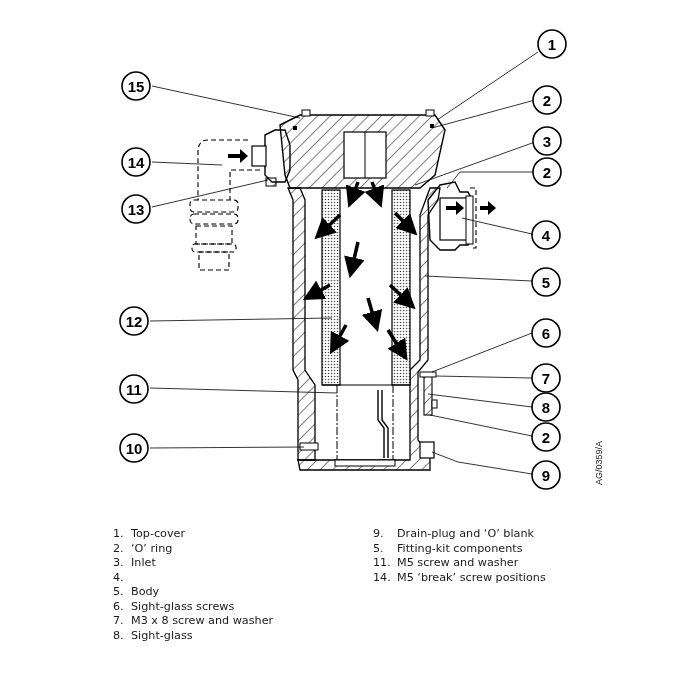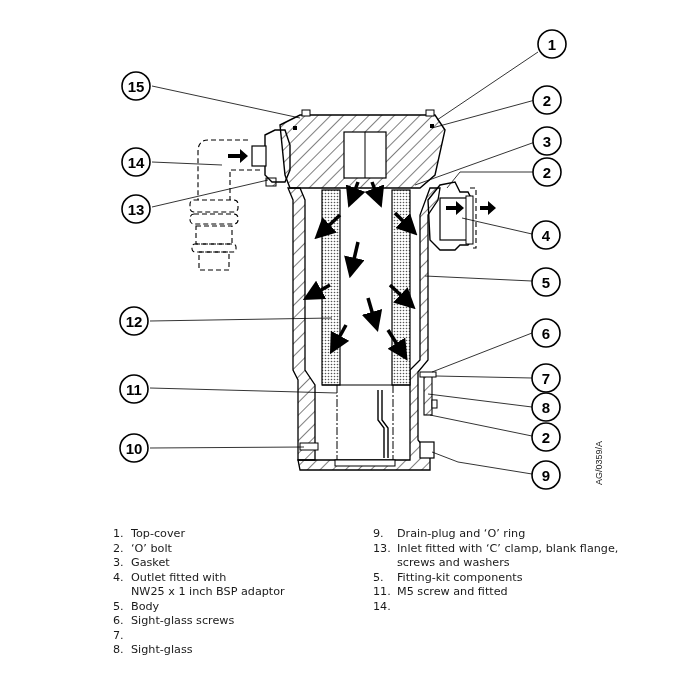--- a/index.html
+++ b/index.html
@@ -210,62 +210,57 @@
   <text class="ref-code" transform="translate(602,485) rotate(-90)">AG/0359/A</text>
 </svg>
 
 <div class="legend legend-left">
   <div class="legend-item">
       <span class="num">1.</span>
       <span class="txt">Top-cover</span>
     </div>
   <div class="legend-item">
       <span class="num">2.</span>
-      <span class="txt">‘O’ bolt</span>
+      <span class="txt">‘O’ ring</span>
     </div>
   <div class="legend-item">
       <span class="num">3.</span>
-      <span class="txt">Gasket</span>
+      <span class="txt">Inlet</span>
     </div>
   <div class="legend-item">
       <span class="num">4.</span>
-      <span class="txt">Outlet fitted with
-NW25 x 1 inch BSP adaptor</span>
     </div>
   <div class="legend-item">
       <span class="num">5.</span>
       <span class="txt">Body</span>
     </div>
   <div class="legend-item">
       <span class="num">6.</span>
       <span class="txt">Sight-glass screws</span>
     </div>
   <div class="legend-item">
       <span class="num">7.</span>
+      <span class="txt">M3 x 8 screw and washer</span>
     </div>
   <div class="legend-item">
       <span class="num">8.</span>
       <span class="txt">Sight-glass</span>
     </div>
 </div>
 
 <div class="legend legend-right">
   <div class="legend-item">
       <span class="num">9.</span>
-      <span class="txt">Drain-plug and ‘O’ ring</span>
-    </div>
-  <div class="legend-item">
-      <span class="num">13.</span>
-      <span class="txt">Inlet fitted with ‘C’ clamp, blank flange,
-screws and washers</span>
+      <span class="txt">Drain-plug and ‘O’ blank</span>
     </div>
   <div class="legend-item">
       <span class="num">5.</span>
       <span class="txt">Fitting-kit components</span>
     </div>
   <div class="legend-item">
       <span class="num">11.</span>
-      <span class="txt">M5 screw and fitted</span>
+      <span class="txt">M5 screw and washer</span>
     </div>
   <div class="legend-item">
       <span class="num">14.</span>
+      <span class="txt">M5 ‘break’ screw positions</span>
     </div>
 </div>
 
 </body></html>

